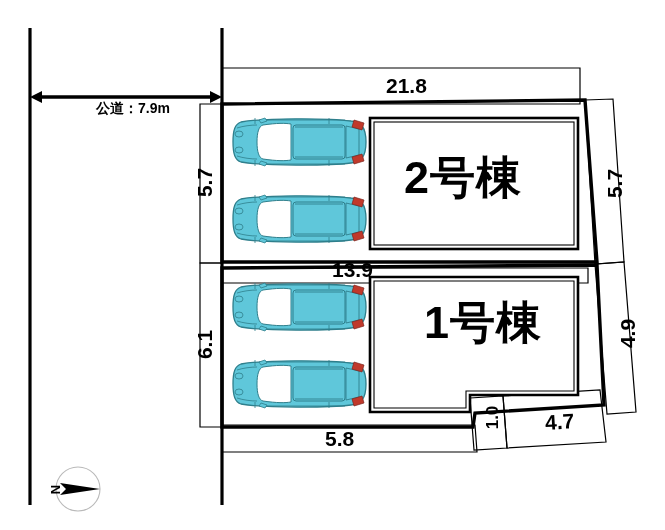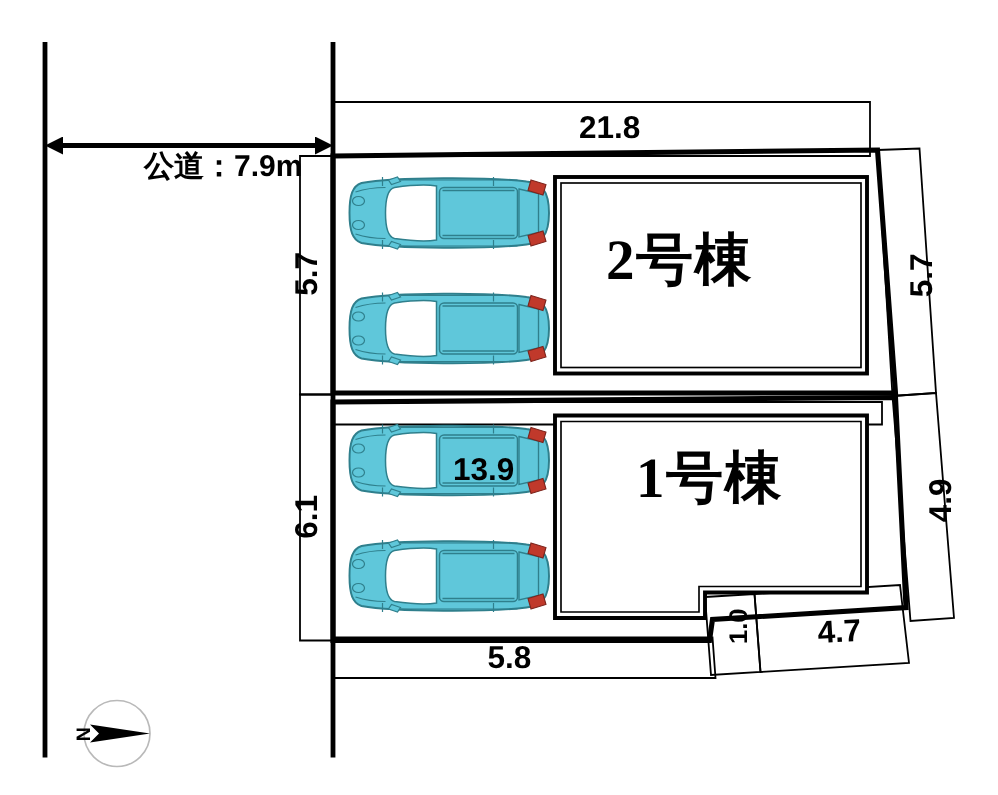--- a/index.html
+++ b/index.html
@@ -5,23 +5,23 @@
   html,body{margin:0;padding:0;background:#ffffff;}
   body{
     width:665px;height:530px;position:relative;overflow:hidden;
     font-family:"Liberation Sans","DejaVu Sans",sans-serif;
     color:#000;
   }
   #plan{position:absolute;left:0;top:0;width:665px;height:530px;}
   .lbl{position:absolute;font-weight:700;white-space:nowrap;line-height:1;}
   .dim{font-size:21px;letter-spacing:0px;}
   .dim-v{font-size:21px;transform-origin:center center;}
-  .road-lbl{font-size:20px;font-weight:700;}
-  .bldg{font-size:38px;font-weight:700;letter-spacing:1px;
-        font-family:Liberation Serif, serif;}
+  .road-lbl{font-size:14px;font-weight:700;}
+  .bldg{font-size:45px;font-weight:700;letter-spacing:1px;
+        font-family:Liberation Sans, sans-serif;}
   .tiny{font-size:17px;font-weight:700;}
   .compass-n{font-size:13px;font-weight:700;}
 </style>
 </head>
 <body>
 
 <svg id="plan" viewBox="0 0 665 530">
   <defs>
 
     <g id="car">
@@ -129,21 +129,21 @@
   <g>
     <circle cx="78" cy="489" r="22" fill="#fff" stroke="#b9b9b9" stroke-width="1.1"></circle>
     <path d="M100,489 L60,483 L66,489 L60,495 Z" fill="#000"></path>
   </g>
 </svg>
 
 <div class="lbl road-lbl" style="left:96px;top:101px;">公道：7.9m</div>
 
 <div class="lbl dim" style="left:386px;top:75px;">21.8</div>
 
-<div class="lbl dim" style="left:302px;top:259px;margin-top:44px;">13.9</div>
+<div class="lbl dim" style="left:332px;top:259px;">13.9</div>
 
 <div class="lbl dim-v" style="left:190px;top:172px;transform:rotate(-90deg);">5.7</div>
 
 <div class="lbl dim-v" style="left:190px;top:334px;transform:rotate(-90deg);">6.1</div>
 
 <div class="lbl dim-v" style="left:600px;top:173px;transform:rotate(-90deg);">5.7</div>
 
 <div class="lbl dim-v" style="left:613px;top:323px;transform:rotate(-90deg);">4.9</div>
 
 <div class="lbl dim" style="left:325px;top:428px;">5.8</div>

